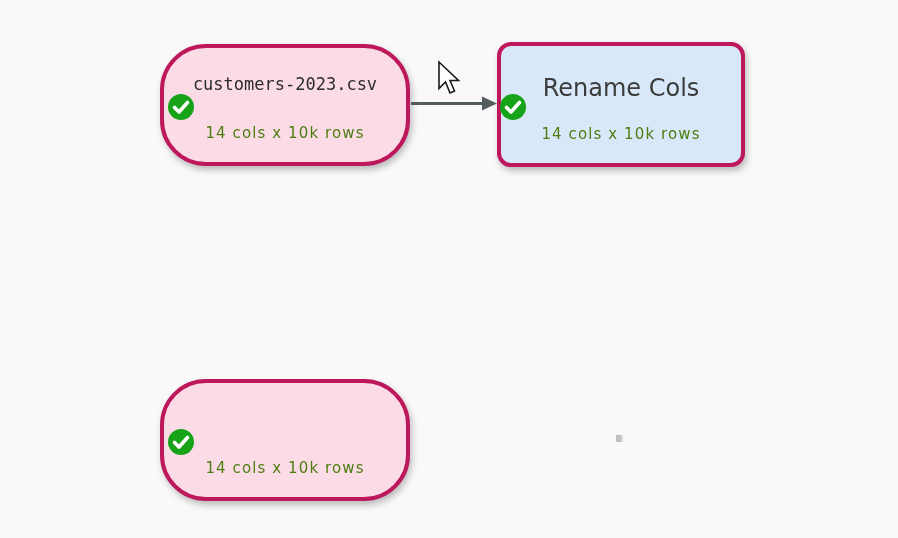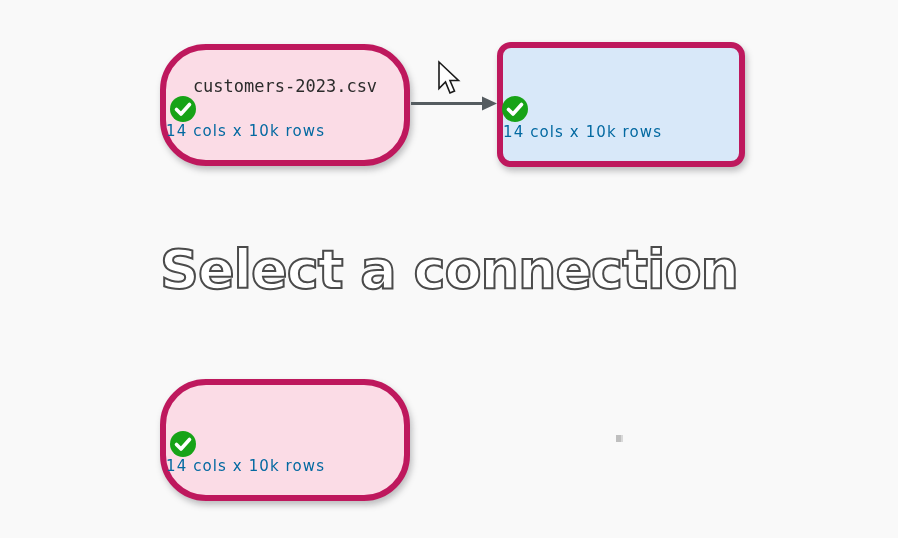--- a/index.html
+++ b/index.html
@@ -15,21 +15,21 @@
   }
   #canvas {
     position: relative;
     width: 898px;
     height: 538px;
   }
   
   .node {
     position: absolute;
     box-sizing: border-box;
-    border: 6px solid #be185d;
+    border: 4px solid #be185d;
     box-shadow: 2px 4px 6px rgba(90, 90, 95, 0.38);
   }
   .node-input {
     background: #fbdce6;
     border-radius: 46px;
     width: 250px;
     height: 122px;
   }
   .node-transform {
     background: #d8e8f9;
@@ -56,24 +56,24 @@
     font-family: "DejaVu Sans", "Liberation Sans", sans-serif;
     font-size: 24px;
     top: 28px;
     color: #3c3c3c;
   }
   .node-subtitle {
     position: absolute;
     left: 0;
     right: 0;
     bottom: 20px;
-    text-align: left;
+    text-align: center;
     font-size: 15px;
     letter-spacing: 1.1px;
-    color: #0369a1;
+    color: #4d7c0f;
     white-space: nowrap;
   }
   
   .status-ok {
     position: absolute;
     width: 26px;
     height: 26px;
     border-radius: 50%;
     background: #17a317;
     display: flex;
@@ -117,38 +117,38 @@
     background: #bfbfbf;
     border-right: 2px solid #d9d9d9;
     box-sizing: border-box;
   }
 </style>
 </head>
 <body>
 
 <div id="canvas">
 
-  <div id="headline">Select a connection</div>
 
   <div class="node node-input" id="node-customers-2023">
     <span class="status-ok">
       <svg width="26" height="26" viewBox="0 0 26 26">
         <polyline points="6.5,13.5 11,18 19.5,8.5" fill="none" stroke="#ffffff" stroke-width="3.6" stroke-linecap="round" stroke-linejoin="round"></polyline>
       </svg>
     </span>
     <div class="node-title">customers-2023.csv</div>
     <div class="node-subtitle">14 cols x 10k rows</div>
   </div>
 
   <div class="node node-transform" id="node-rename-cols">
     <span class="status-ok">
       <svg width="26" height="26" viewBox="0 0 26 26">
         <polyline points="6.5,13.5 11,18 19.5,8.5" fill="none" stroke="#ffffff" stroke-width="3.6" stroke-linecap="round" stroke-linejoin="round"></polyline>
       </svg>
     </span>
+    <div class="node-title">Rename Cols</div>
     <div class="node-subtitle">14 cols x 10k rows</div>
   </div>
 
   <div class="node node-input" id="node-customers-2022">
     <span class="status-ok">
       <svg width="26" height="26" viewBox="0 0 26 26">
         <polyline points="6.5,13.5 11,18 19.5,8.5" fill="none" stroke="#ffffff" stroke-width="3.6" stroke-linecap="round" stroke-linejoin="round"></polyline>
       </svg>
     </span>
     <div class="node-subtitle">14 cols x 10k rows</div>

